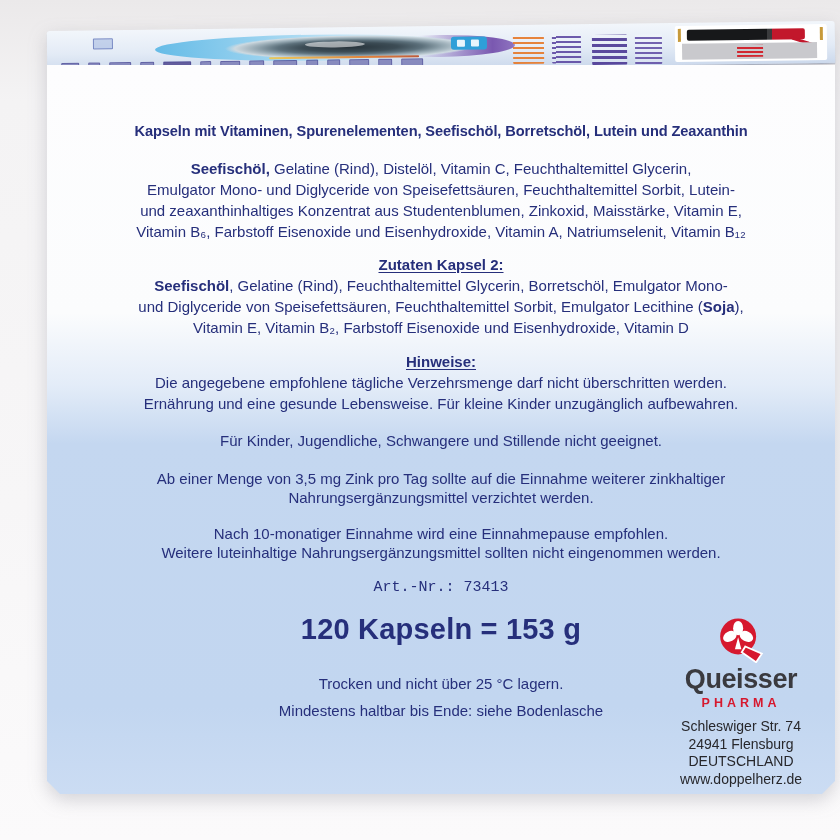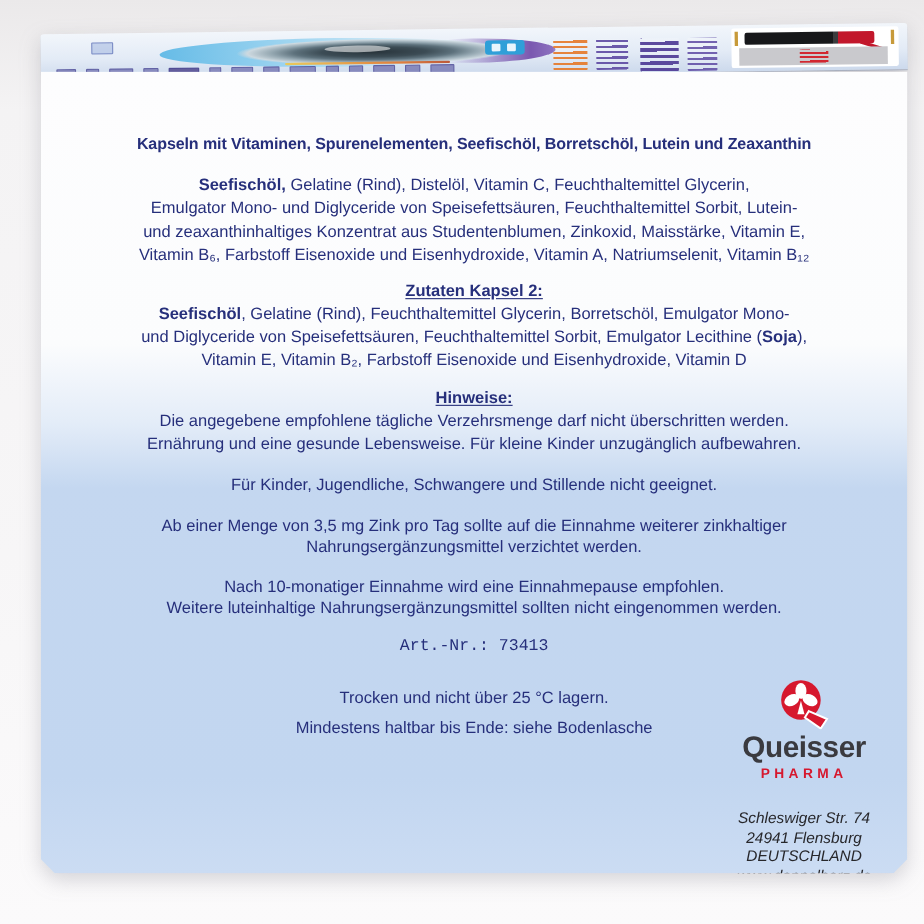--- a/index.html
+++ b/index.html
@@ -3,21 +3,21 @@
 <meta charset="utf-8">
 <style>
   html,body{margin:0;padding:0;}
   body{
     width:840px;height:840px;overflow:hidden;
     background:linear-gradient(180deg,#ebe9ea 0%,#f4f3f4 12%,#f7f6f7 60%,#fbfafb 100%);
     font-family:"Liberation Sans",sans-serif;
     position:relative;
   }
   .box{
-    position:absolute;left:37px;top:26px;width:676px;height:768px;
+    position:absolute;left:47px;top:26px;width:676px;height:768px;
     filter:drop-shadow(0 6px 9px rgba(110,112,125,.28));
   }
   
   .flap{
     position:absolute;left:0;top:0;width:788px;height:42px;
     background:linear-gradient(180deg,#f2f6fb 0%,#e3ebf6 55%,#ccd9ec 100%);
     transform:rotate(-0.75deg);transform-origin:50% 50%;
     border-radius:3px 3px 0 0;
     box-shadow:0 1px 0 rgba(100,120,155,.35);
     overflow:hidden;
@@ -81,21 +81,21 @@
   .mt-art{margin-top:16px;font-family:Liberation Mono, monospace;}
   .qty{margin-top:15px;font-size:29px;line-height:34px;font-weight:600;letter-spacing:.2px;}
   .mt-st{margin-top:28px;}
   .mt-bb{margin-top:8px;}
   .b{font-weight:bold;text-align:center;}
   
   .maker{position:absolute;left:604px;top:552px;width:180px;text-align:center;color:#2b2b30;}
   .maker .qlogo{display:block;margin:0 auto;}
   .maker .qname{font-size:27px;font-weight:600;letter-spacing:-0.4px;color:#3a3a3f;margin-top:2px;line-height:29px;}
   .maker .qpharma{font-size:12.5px;font-weight:bold;letter-spacing:4px;color:#d6182e;margin-top:2px;line-height:15px;}
-  .maker .addr{margin-top:24px;font-size:14px;line-height:17.5px;color:#27272b;font-style:italic;}
+  .maker .addr{margin-top:7px;font-size:14px;line-height:17.5px;color:#27272b;}
 </style>
 </head>
 <body>
 
 <div class="scene">
   <div class="box">
 
     <div class="flap">
       <div class="minichip"></div>
       <div class="eye">
@@ -172,20 +172,21 @@
           <div>Nahrungsergänzungsmittel verzichtet werden.</div>
         </div>
 
         <div class="mt-pa">
           <div>Nach 10-monatiger Einnahme wird eine Einnahmepause empfohlen.</div>
           <div>Weitere luteinhaltige Nahrungsergänzungsmittel sollten nicht eingenommen werden.</div>
         </div>
 
         <div class="mt-art">Art.-Nr.: 73413</div>
 
+        <div class="qty">120 Kapseln = 153 g</div>
 
         <div class="mt-st">Trocken und nicht über 25 °C lagern.</div>
         <div class="mt-bb">Mindestens haltbar bis Ende: siehe Bodenlasche</div>
       </div>
 
       <div class="maker">
         <svg class="qlogo" width="46" height="46" viewBox="0 0 64 64">
           <circle cx="28" cy="27" r="25" fill="#d6182e"></circle>
           <path d="M38 41 L61 51 L53 63 L33 49 Z" fill="#d6182e" stroke="#ffffff" stroke-width="2.5"></path>
           <ellipse cx="28" cy="15.5" rx="7" ry="10" fill="#ffffff"></ellipse>

